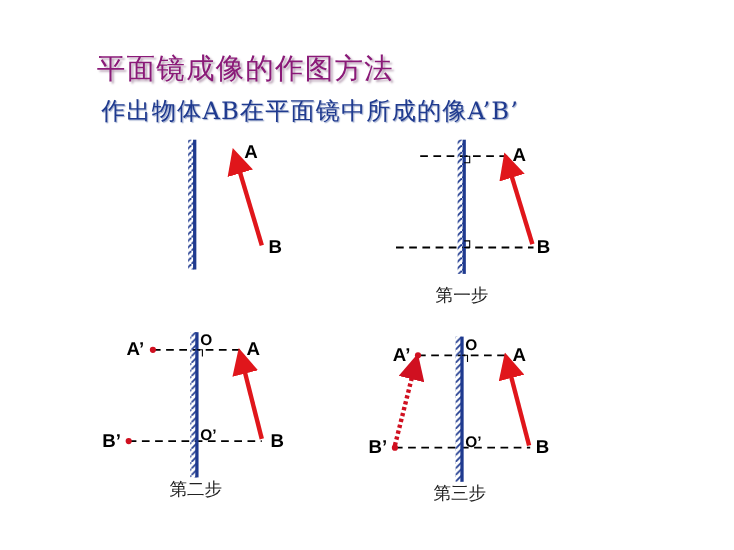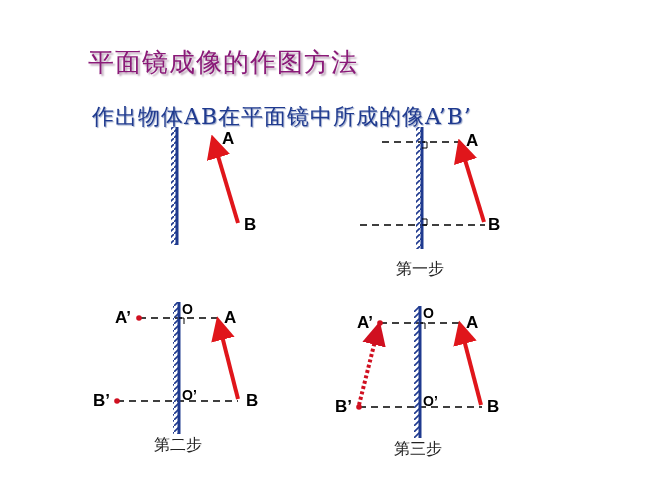--- a/index.html
+++ b/index.html
@@ -1,18 +1,18 @@
 <!DOCTYPE html>
 <html><head>
 <meta charset="utf-8">
 <style>
   html,body{margin:0;padding:0;background:#ffffff;}
   body{width:667px;height:500px;position:relative;overflow:hidden;font-family:"DejaVu Sans",sans-serif;}
   .title{position:absolute;left:88px;top:28px;font-size:26px;font-weight:normal;color:#8a1a78;letter-spacing:1px;text-shadow:2px 2px 2px #b9a3b6;font-family:"DejaVu Sans",sans-serif;margin-top:17px;}
-  .subtitle{position:absolute;left:92px;top:86px;font-size:22px;color:#1f3a8f;text-shadow:1px 1px 1px #9aa7c9;font-family:"DejaVu Serif",serif;letter-spacing:1px;margin-top:16px;}
+  .subtitle{position:absolute;left:92px;top:86px;font-size:22px;color:#1f3a8f;text-shadow:1px 1px 1px #9aa7c9;font-family:"DejaVu Serif",serif;letter-spacing:1px;}
   svg.diagram{position:absolute;left:0;top:0;}
   .lbl{font-family:"Liberation Sans",sans-serif;font-weight:bold;font-size:17px;fill:#000;}
   .olbl{font-family:"Liberation Sans",sans-serif;font-weight:bold;font-size:14px;fill:#000;}
   .step{font-family:"DejaVu Sans",sans-serif;font-size:16px;fill:#222;}
 </style>
 </head>
 <body>
 
 <div class="title">平面镜成像的作图方法</div>
 <div class="subtitle">作出物体AB在平面镜中所成的像A’B’</div>

